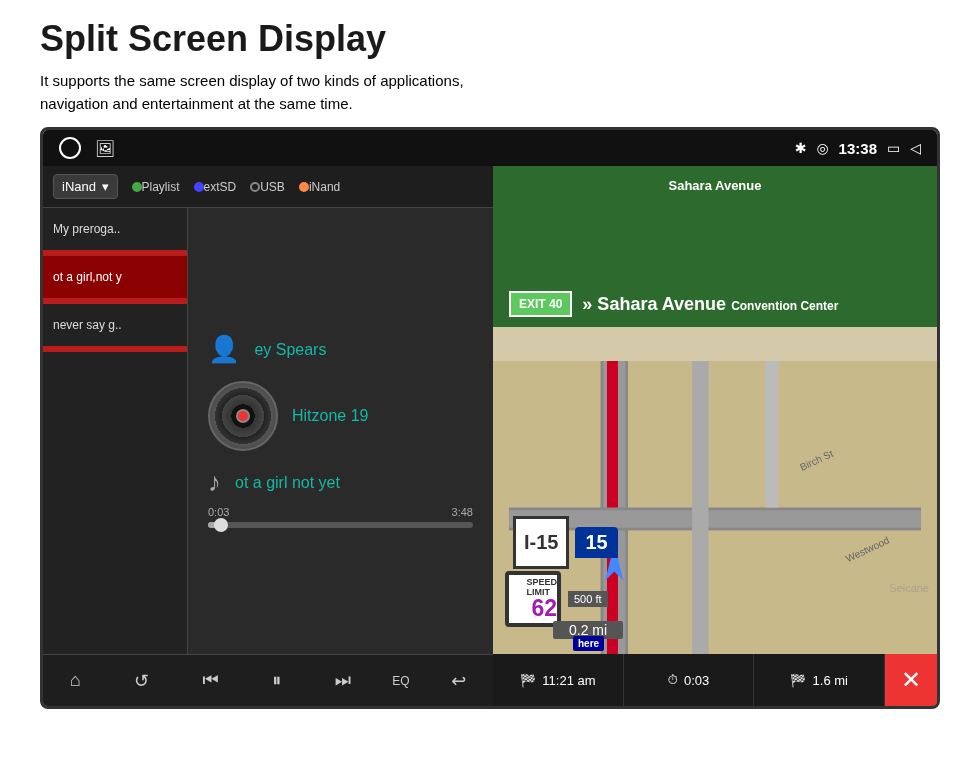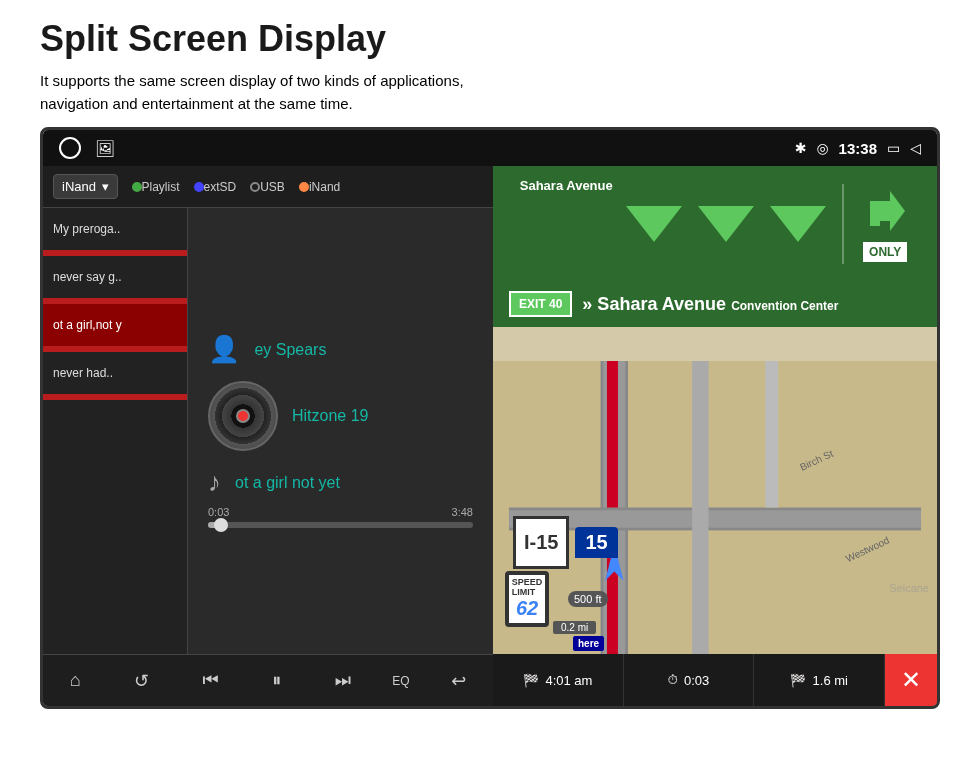--- a/index.html
+++ b/index.html
@@ -312,39 +312,39 @@
     }
 
     
     .speed-sign {
       position: absolute;
       top: 210px;
       left: 12px;
       background: white;
       border: 4px solid #333;
       border-radius: 4px;
-      width: 44px; height: 56px;
-      display: flex;
-      align-items: center;
-      justify-content: center;
+      width: 56px; height: 56px;
+      display: flex;
+      align-items: center;
+      justify-content: flex-end;
       font-size: 26px;
       font-weight: bold;
       color: #111;
     }
 
     
     .dist-marker {
       position: absolute;
       top: 230px;
       left: 75px;
       background: #555;
       color: #fff;
       font-size: 11px;
       padding: 2px 6px;
-      border-radius: 8px;
+      border-radius: 0;
     }
 
     
     .here-logo {
       position: absolute;
       top: 275px;
       left: 80px;
       background: #009;
       color: #fff;
       font-size: 10px;
@@ -419,22 +419,22 @@
       right: 8px;
       color: rgba(150,150,150,0.6);
       font-size: 11px;
     }
 
     
     .dist-label {
       position: absolute;
       background: #555;
       color: #fff;
-      font-size: 10px;
-      padding: 1px 8px;
+      font-size: 14px;
+      padding: 1px 16px;
       border-radius: 2px;
     }
   </style>
 </head>
 <body>
 
 <div class="page-header">
   <h1 class="page-title">Split Screen Display</h1>
   <p class="page-subtitle">It supports the same screen display of two kinds of applications,<br>navigation and entertainment at the same time.</p>
 </div>
@@ -481,23 +481,22 @@
             <span class="radio-dot orange"></span>
             <span>iNand</span>
           </div>
         </div>
       </div>
 
       <div class="playlist-area">
 
         <div class="playlist-sidebar">
           <div class="playlist-item">My preroga..</div>
+          <div class="playlist-item active-red">ot a girl,not y</div>
           <div class="playlist-item">never say g..</div>
-          <div class="playlist-item active-red">ot a girl,not y</div>
-          <div class="playlist-item">never had..</div>
         </div>
 
         <div class="player-main">
           <div class="track-info">
 
             <div class="track-row">
               <span class="track-icon">👤</span>
               <span class="track-text">ey Spears</span>
             </div>
 
@@ -536,38 +535,20 @@
         <span class="ctrl-label">EQ</span>
         <span class="ctrl-btn">↩</span>
       </div>
     </div>
 
     <div class="nav-panel">
       <div class="map-area">
 
         <div class="highway-sign-top">
           <div style="color:#fff;font-size:13px;font-weight:bold;align-self:flex-start;padding-top:4px;">Sahara Avenue</div>
-          <div style="display:flex;gap:16px;align-items:center;">
-            <div class="arrow-sign">
-              <div class="down-arrow"></div>
-            </div>
-            <div class="arrow-sign">
-              <div class="down-arrow"></div>
-            </div>
-            <div class="arrow-sign">
-              <div class="down-arrow"></div>
-            </div>
-            <div class="sign-separator"></div>
-            <div style="display:flex;flex-direction:column;align-items:center;gap:6px;">
-              <svg width="50" height="50">
-                <polygon points="10,40 10,15 30,15 30,5 45,25 30,45 30,35 20,35 20,40" fill="#5dc85d"></polygon>
-              </svg>
-              <div class="only-box">ONLY</div>
-            </div>
-          </div>
         </div>
 
         <div class="exit-sign-area">
           <div class="exit-badge">EXIT 40</div>
           <div>
             <div class="exit-text">
               <span>» Sahara Avenue</span>
               <span style="font-size:12px;margin-top:36px;">Convention Center</span>
             </div>
           </div>
@@ -591,21 +572,21 @@
 
             <text x="320" y="120" fill="#666" font-size="11" transform="rotate(-25,320,120)">Birch St</text>
             <text x="370" y="220" fill="#666" font-size="11" transform="rotate(-25,370,220)">Westwood</text>
 
             <polygon points="115,200 105,240 115,230 125,240" fill="#4488ff"></polygon>
           </svg>
 
           
           <div class="speed-sign">
             <div style="font-size:9px;color:#333;position:absolute;top:2px;font-weight:bold;">SPEED<br>LIMIT</div>
-            <div style="font-size:20px;font-weight:bold;color:#3b82f6;margin-top:18px;font-style:italic;">62</div>
+            <div style="font-size:23px;font-weight:bold;color:#a21caf;margin-top:18px;">62</div>
           </div>
 
           
           <div class="dist-marker">500 ft</div>
 
           
           <div class="dist-label" style="top:260px;left:60px;">0.2 mi</div>
 
           
           <div class="here-logo">here</div>
@@ -615,21 +596,21 @@
             <div class="i-number">I-15</div>
             <div class="i-shield">15</div>
           </div>
 
           <div class="watermark">Seicane</div>
         </div>
 
         <div class="nav-status-bar">
           <div class="nav-stat">
             <span>🏁</span>
-            <span>4:01 am</span>
+            <span>11:21 am</span>
           </div>
           <div class="nav-stat">
             <span>⏱</span>
             <span>0:03</span>
           </div>
           <div class="nav-stat">
             <span>🏁</span>
             <span>1.6 mi</span>
           </div>
           <div class="close-btn">✕</div>

